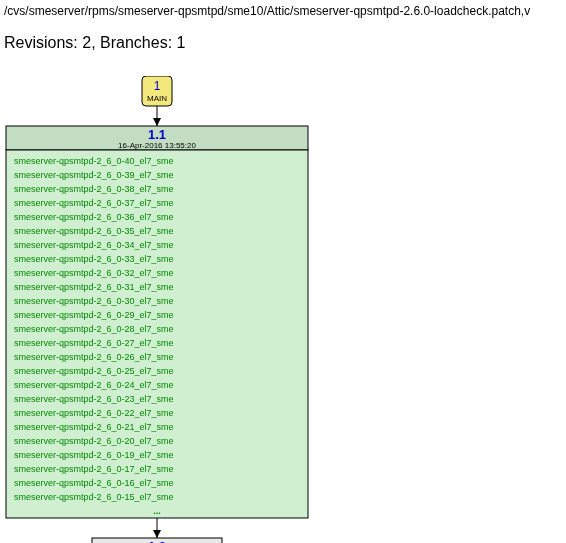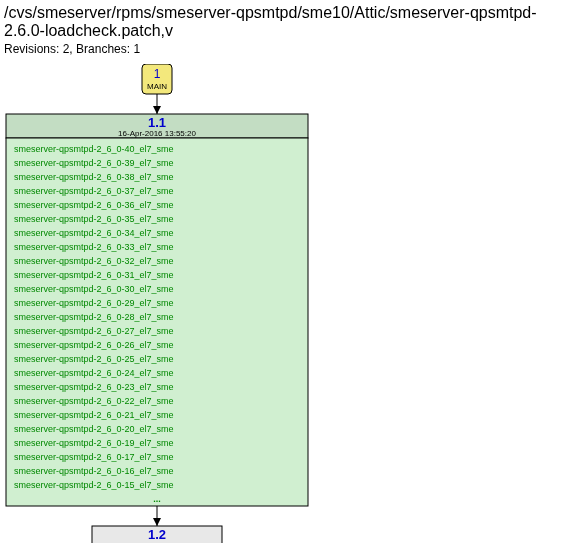--- a/index.html
+++ b/index.html
@@ -6,26 +6,26 @@
     margin: 0;
     padding: 4px;
     font-family: Arial, Helvetica, sans-serif;
     font-size: 11px;
     color: #000;
     background: #fff;
     width: 566px;
     box-sizing: border-box;
   }
   .path {
-    font-size: 16px;
-    margin-bottom: 2px;
+    font-size: 12px;
+    margin-bottom: 16px;
   }
   .meta {
-    font-size: 12px;
-    margin-bottom: 8px;
+    font-size: 16px;
+    margin-bottom: 24px;
   }
   svg {
     display: block;
   }
   .node-box {
     stroke: #000;
     stroke-width: 1;
   }
   .green-top {
     fill: #c3ddc3;

